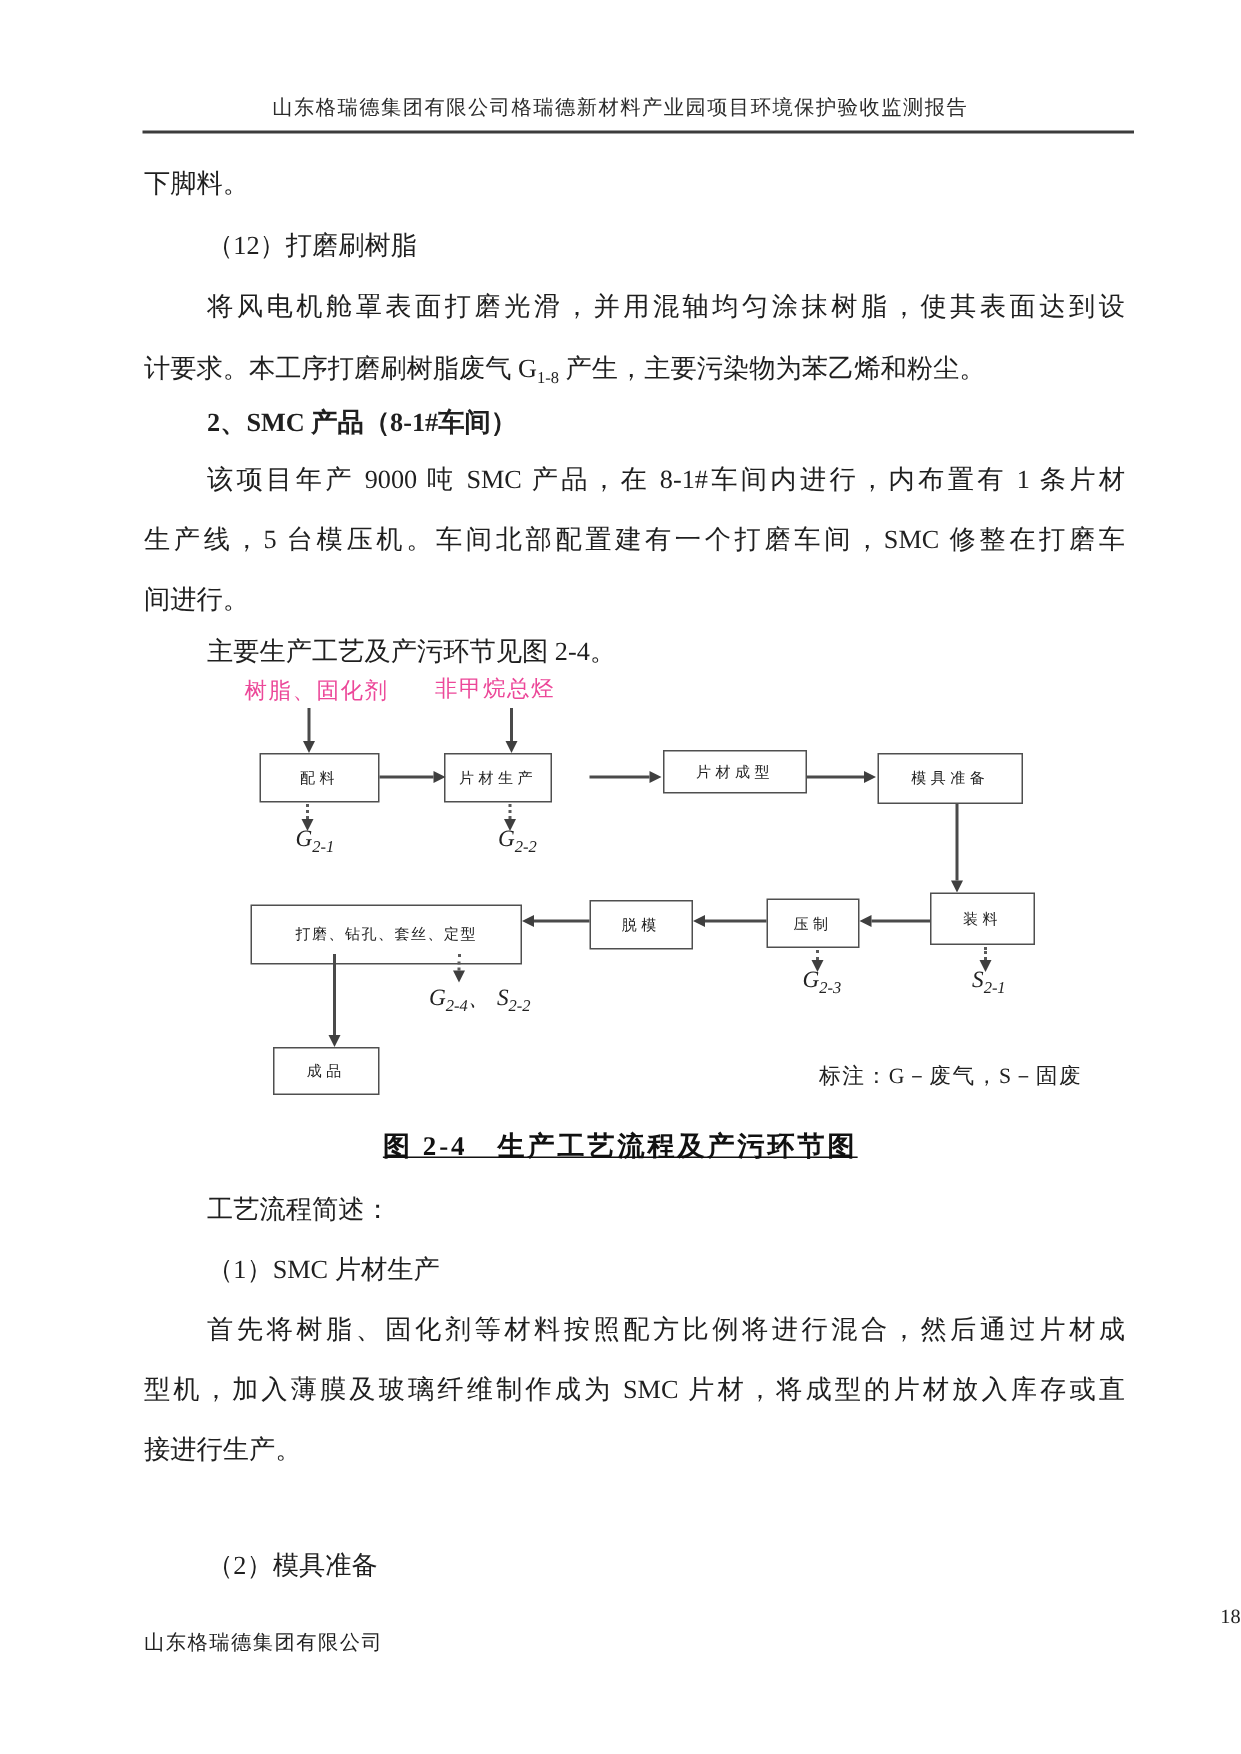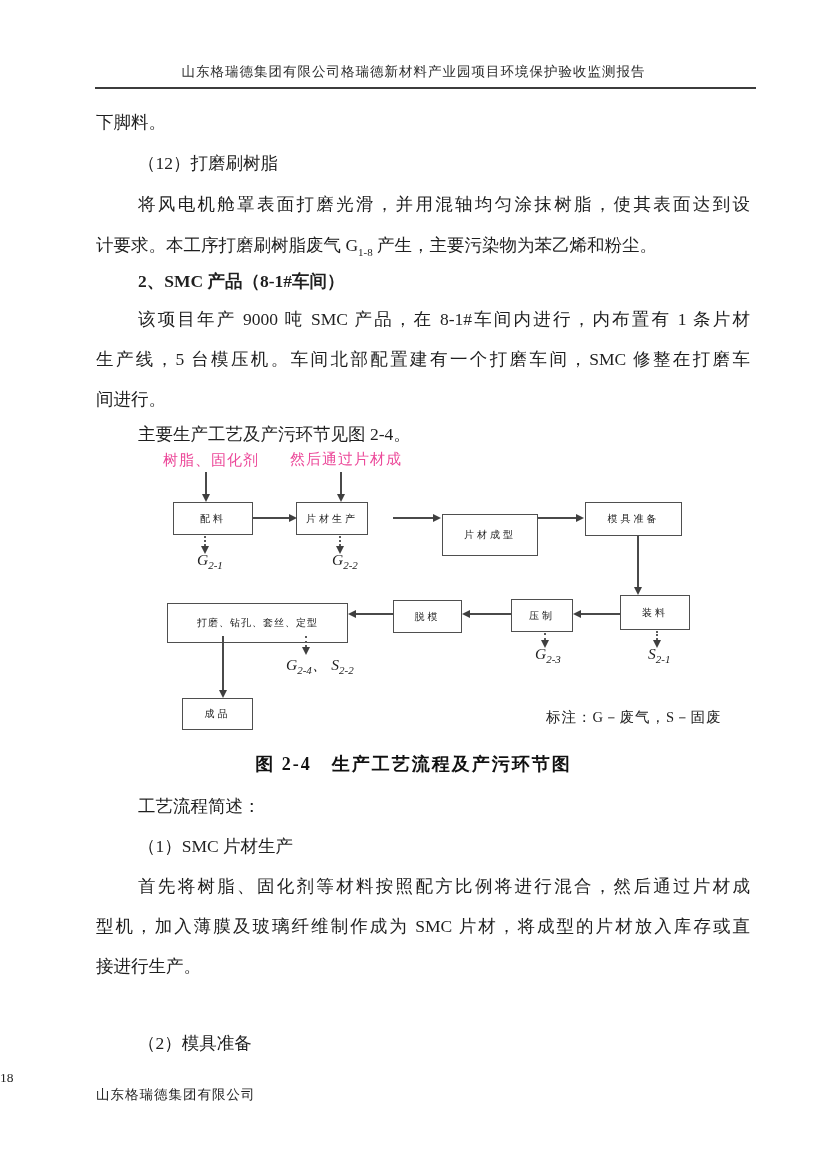--- a/index.html
+++ b/index.html
@@ -23,23 +23,23 @@
   .em{position:absolute;font-size:15.5px;white-space:nowrap;color:#222;font-style:italic;}
   .vl{position:absolute;width:2px;background:#4a4a4a;}
   .hl{position:absolute;height:2px;background:#4a4a4a;}
   .vd{position:absolute;width:0;border-left:2px dotted #5a5a5a;}
   .ah-d{position:absolute;width:0;height:0;border-left:4px solid transparent;
         border-right:4px solid transparent;border-top:8px solid #3f3f3f;}
   .ah-l{position:absolute;width:0;height:0;border-top:4px solid transparent;
         border-bottom:4px solid transparent;border-right:8px solid #3f3f3f;}
   .note{position:absolute;font-size:14.5px;white-space:nowrap;color:#222;letter-spacing:1px;}
   .caption{position:absolute;top:752px;left:0;width:827px;text-align:center;
-           font-size:18px;font-weight:bold;letter-spacing:2px;color:#111;}
+           font-size:18px;font-weight:bold;letter-spacing:2px;color:#111;text-decoration:underline;}
   
-  .pageno{position:absolute;top:1070px;left:0;width:827px;text-align:left;font-size:13.5px;}
+  .pageno{position:absolute;top:1070px;left:0;width:827px;text-align:right;font-size:13.5px;}
   .company{position:absolute;top:1086px;left:96px;font-size:13.5px;letter-spacing:1px;}
 </style>
 </head>
 <body>
 
 <div class="page">
 
   <div class="hdr-title">山东格瑞德集团有限公司格瑞德新材料产业园项目环境保护验收监测报告</div>
   <div class="hdr-rule"></div>
 
@@ -47,30 +47,30 @@
   <div class="ln" style="left:138px;top:150px">（12）打磨刷树脂</div>
   <div class="ln just" style="left:138px;top:191px;width:612px">将风电机舱罩表面打磨光滑，并用混轴均匀涂抹树脂，使其表面达到设</div>
   <div class="ln" style="left:96px;top:232px"><span>计要求。本工序打磨刷树脂废气 G</span><sub>1-8</sub><span> 产生，主要污染物为苯乙烯和粉尘。</span></div>
   <div class="ln bold" style="left:138px;top:268px">2、SMC 产品（8-1#车间）</div>
   <div class="ln just" style="left:138px;top:306px;width:612px">该项目年产 9000 吨 SMC 产品，在 8-1#车间内进行，内布置有 1 条片材</div>
   <div class="ln just" style="left:96px;top:346px;width:654px">生产线，5 台模压机。车间北部配置建有一个打磨车间，SMC 修整在打磨车</div>
   <div class="ln" style="left:96px;top:386px">间进行。</div>
   <div class="ln" style="left:138px;top:421px">主要生产工艺及产污环节见图 2-4。</div>
 
   <div class="fc-lbl" style="left:163px;top:451px">树脂、固化剂</div>
-  <div class="fc-lbl" style="left:290px;top:450px">然后通过片材成</div>
+  <div class="fc-lbl" style="left:290px;top:450px">非甲烷总烃</div>
 
   <div class="vl" style="left:205px;top:472px;height:23px"></div>
   <div class="ah-d" style="left:202px;top:494px"></div>
   <div class="vl" style="left:340px;top:472px;height:23px"></div>
   <div class="ah-d" style="left:337px;top:494px"></div>
 
   <div class="bx" style="left:173px;top:502px;width:80px;height:33px">配料</div>
   <div class="bx" style="left:296px;top:502px;width:72px;height:33px">片材生产</div>
-  <div class="bx" style="left:442px;top:514px;width:96px;height:42px">片材成型</div>
+  <div class="bx" style="left:442px;top:500px;width:96px;height:29px">片材成型</div>
   <div class="bx" style="left:585px;top:502px;width:97px;height:34px">模具准备</div>
 
   <div class="hl" style="left:253px;top:517px;width:36px"></div>
   <div class="ah-l" style="left:289px;top:514px;transform:scaleX(-1)"></div>
   <div class="hl" style="left:393px;top:517px;width:40px"></div>
   <div class="ah-l" style="left:433px;top:514px;transform:scaleX(-1)"></div>
   <div class="hl" style="left:538px;top:517px;width:38px"></div>
   <div class="ah-l" style="left:576px;top:514px;transform:scaleX(-1)"></div>
 
   <div class="vd" style="left:204px;top:536px;height:10px"></div>

